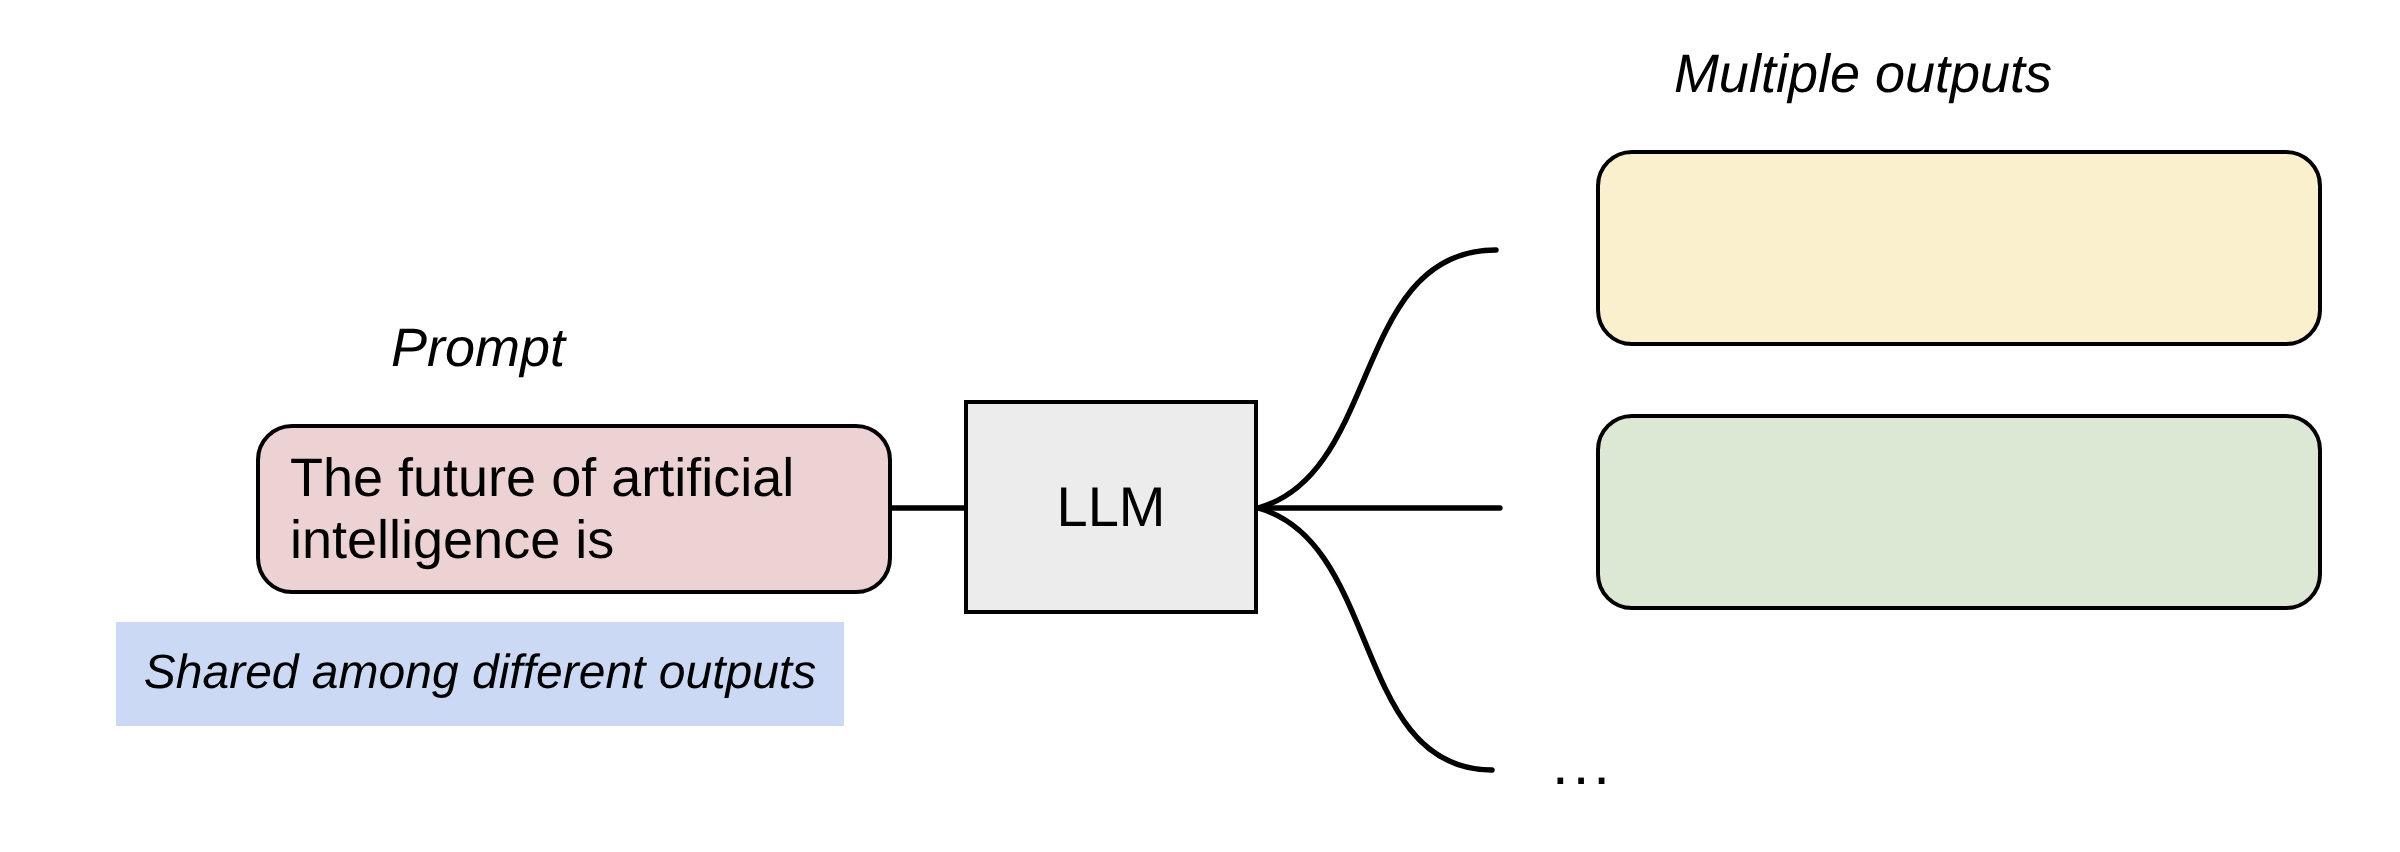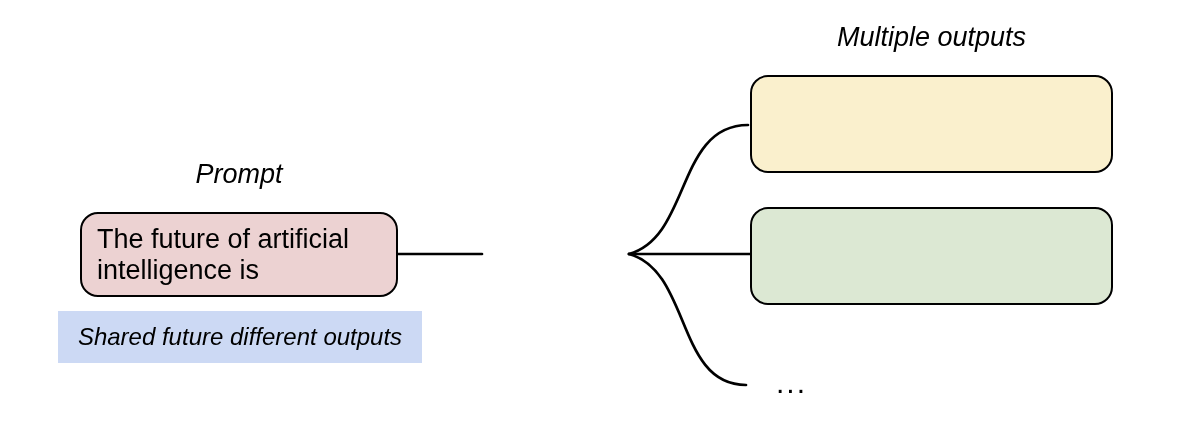--- a/index.html
+++ b/index.html
@@ -31,21 +31,21 @@
     text-align: center;
     font-size: 27px;
     line-height: 30px;
     white-space: nowrap;
     font-style: italic;
   }
   .box {
     position: absolute;
     border: 2.7px solid #000;
   }
-  .rounded { border-radius: 18px; }
+  .rounded { border-radius: 18px; margin-left: 48px; }
   .prompt-box {
     left: 80px; top: 212px;
     width: 318px; height: 85px;
     display: flex;
     align-items: center;
     padding-left: 15px;
     padding-right: 4px;
     font-size: 27px;
     line-height: 31px;
   }
@@ -92,23 +92,26 @@
     <path d="M 629 254 C 691 271, 676 385, 746 385" style="stroke: rgb(0, 0, 0);"></path>
   </svg>
 
   <div class="label prompt-label">Prompt</div>
 
   <div class="box rounded prompt-box" style="background: rgb(236, 210, 210);">
     <span>The future of artificial intelligence is</span>
   </div>
 
   <div class="note-box" style="background: rgb(204, 217, 244);">
-    <span>Shared future different outputs</span>
+    <span>Shared among different outputs</span>
   </div>
 
+  <div class="box llm-box" style="background: rgb(236, 236, 236);">
+    <span>LLM</span>
+  </div>
 
   <div class="label outputs-label">Multiple outputs</div>
 
   <div class="box rounded output-box-1" style="background: rgb(250, 240, 205);"></div>
 
   <div class="box rounded output-box-2" style="background: rgb(220, 232, 211);"></div>
 
   <div class="ellipsis">...</div>
 
 </div>

